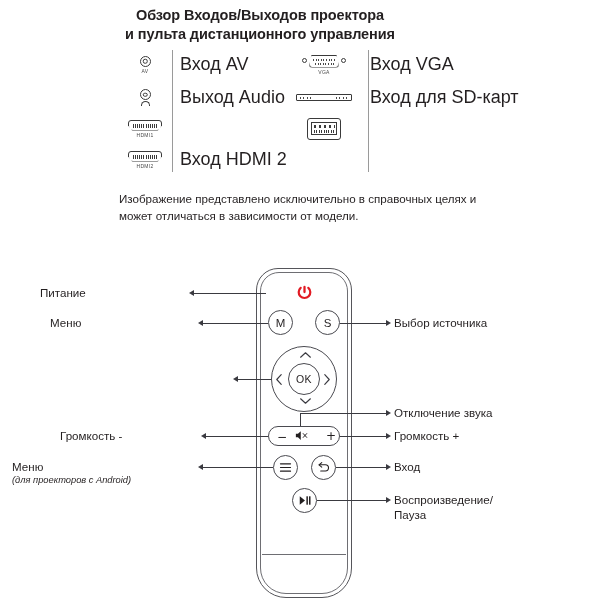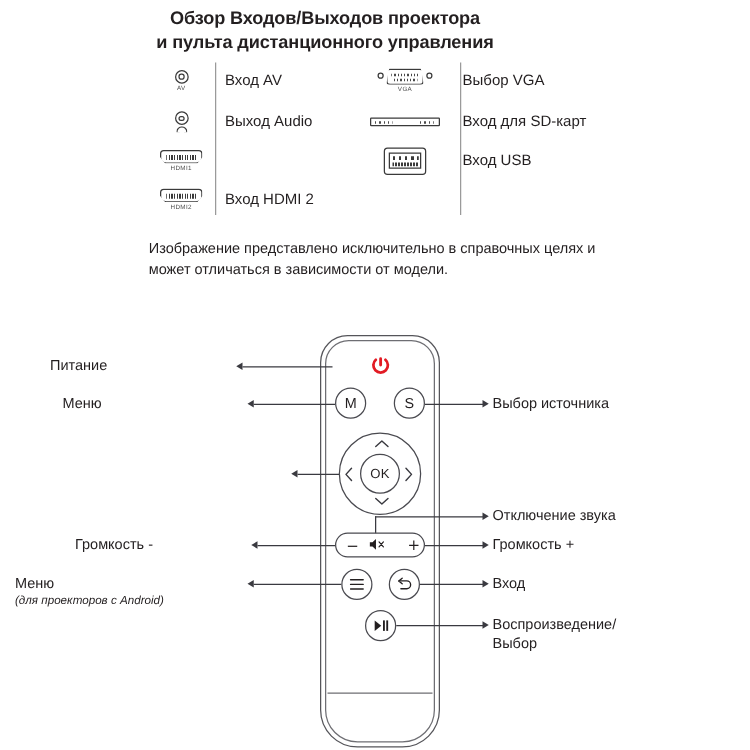--- a/index.html
+++ b/index.html
@@ -67,21 +67,21 @@
     flex-direction: column;
     align-items: center;
     justify-content: center;
   }
   .port-label {
     position: absolute;
     left: 62px;
     top: 0;
     height: 33px;
     line-height: 33px;
-    font-size: 12px;
+    font-size: 18px;
     color: #231f20;
     white-space: nowrap;
   }
   #port-col-right .port-icon-wrap { width: 72px; }
   #port-col-right .port-label { left: 82px; }
 
   .micro-label {
     font-size: 5px;
     letter-spacing: 0.3px;
     color: #4a4a4a;
@@ -450,37 +450,36 @@
 
     <div class="port-row" style="top:0px;">
       <div class="port-icon-wrap">
         <div class="vga">
           <div class="vga-screw l"></div>
           <div class="vga-body"></div>
           <div class="vga-screw r"></div>
         </div>
         <div class="micro-label">VGA</div>
       </div>
-      <div class="port-label">Выбор VGA</div>
+      <div class="port-label">Вход VGA</div>
     </div>
 
     <div class="port-row" style="top:33px;">
       <div class="port-icon-wrap">
         <div class="sd"></div>
       </div>
       <div class="port-label">Вход для SD-карт</div>
     </div>
 
     <div class="port-row" style="top:64px;">
       <div class="port-icon-wrap">
         <div class="usb">
             <div class="usb-inner"></div>
           </div>
       </div>
-      <div class="port-label">Вход USB</div>
     </div>
   </div>
 </div>
 
 <div id="disclaimer">
   <span>Изображение представлено исключительно в справочных целях и может отличаться в зависимости от модели.</span>
 </div>
 
 <div id="remote-area">
 
@@ -605,16 +604,16 @@
   <div class="callout right" style="left:394px; top:57px;">Выбор источника</div>
 
   <div class="callout right" style="left:394px; top:147px;">Отключение звука</div>
 
   <div class="callout right" style="left:394px; top:170px;">Громкость +</div>
 
   <div class="callout right" style="left:394px; top:201px;">Вход</div>
 
   <div class="callout right" style="left:394px; top:234px;">
     <span>Воспроизведение/</span><br>
-    <span>Выбор</span>
+    <span>Пауза</span>
   </div>
 
 </div>
 
 </body></html>

